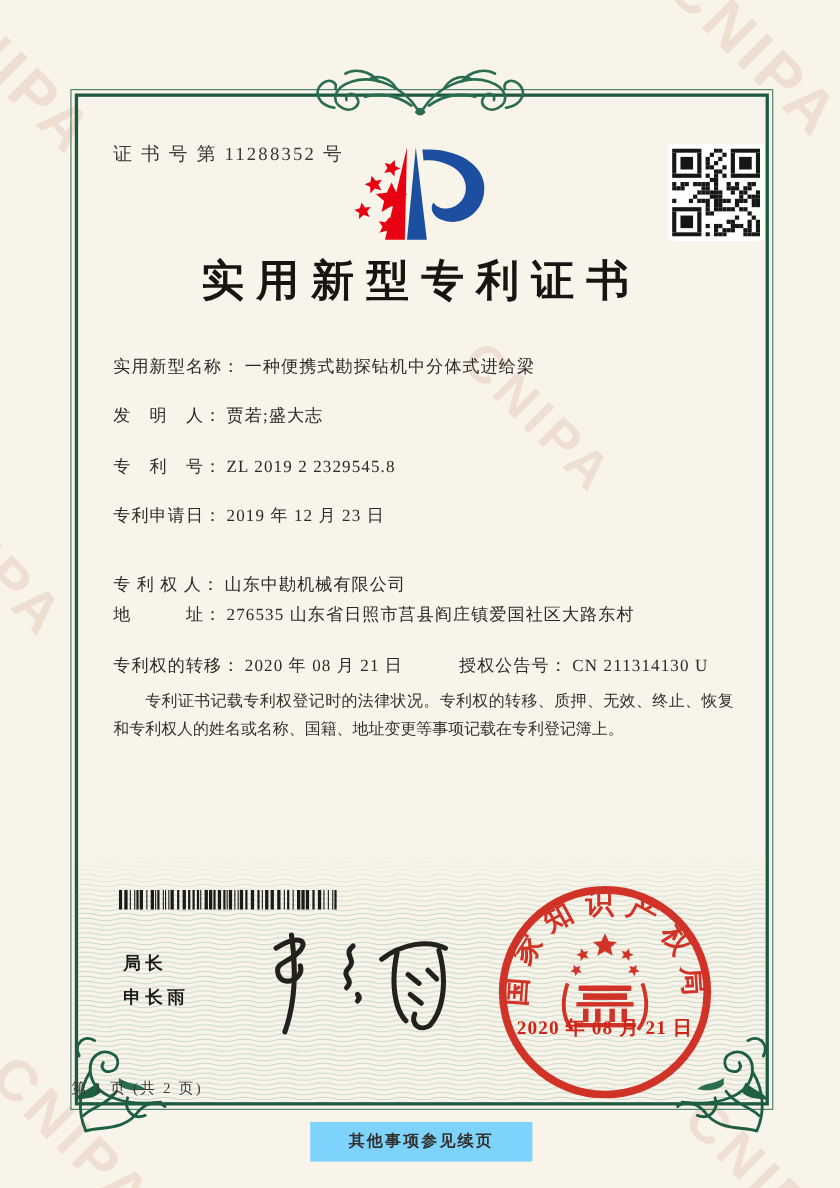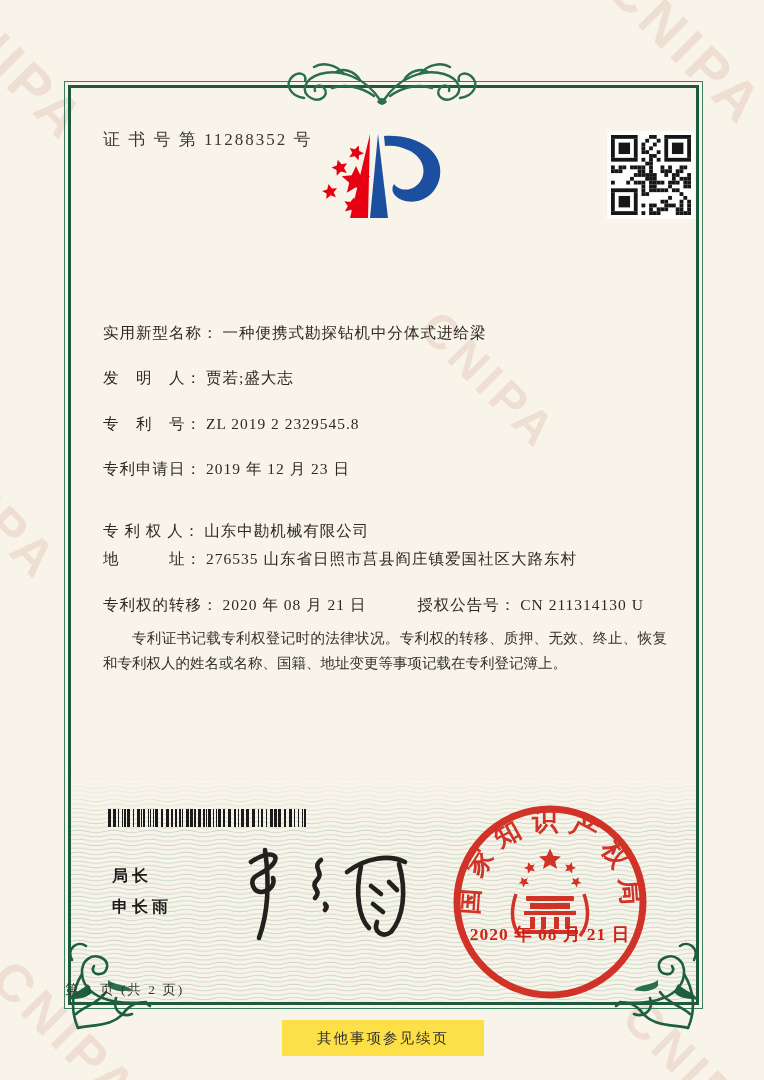--- a/index.html
+++ b/index.html
@@ -46,22 +46,22 @@
     font-family:"Liberation Sans","DejaVu Sans",sans-serif;
     font-size:16px;font-weight:600;letter-spacing:4px;color:#1d1c1a;}
   .officer.t1{top:866px;} .officer.t2{top:897px;}
   .signature{position:absolute;left:213px;top:838px;width:200px;height:112px;z-index:5;}
   .seal{position:absolute;left:446px;top:802px;width:208px;height:208px;z-index:6;}
   .seal-date{position:absolute;left:0;top:120px;width:100%;text-align:center;
     font-size:17.5px;font-weight:bold;letter-spacing:1px;color:#cf2318;}
   .page-info{position:absolute;left:65px;width:636px;top:981px;text-align:left;
     font-size:13.5px;letter-spacing:2px;color:#3a3834;z-index:4;}
   .note-box{position:absolute;left:282px;top:1020px;width:202px;height:36px;
-    background:#fde047;z-index:4;text-align:center;line-height:36px;
-    font-size:14.5px;letter-spacing:2px;color:#33312d;}
+    background:#7dd3fc;z-index:4;text-align:center;line-height:36px;
+    font-size:14.5px;letter-spacing:2px;color:#33312d;font-weight:bold;}
 </style>
 </head>
 <body>
 
 <div id="page">
 
   <div class="wm" style="left:-38px;top:-30px;font-size:56px;">CNIPA</div>
   <div class="wm" style="left:640px;top:-46px;font-size:56px;">CNIPA</div>
   <div class="wm" style="left:448px;top:300px;font-size:48px;">CNIPA</div>
   <div class="wm" style="left:-58px;top:420px;font-size:52px;">CNIPA</div>
@@ -280,20 +280,21 @@
         <rect x="38.095238095238095" y="76.19047619047619" width="3.8095238095238093" height="3.8095238095238093" fill="#161616"></rect>
         <rect x="41.904761904761905" y="76.19047619047619" width="3.8095238095238093" height="3.8095238095238093" fill="#161616"></rect>
         <rect x="45.71428571428571" y="76.19047619047619" width="3.8095238095238093" height="3.8095238095238093" fill="#161616"></rect>
         <rect x="64.76190476190476" y="76.19047619047619" width="3.8095238095238093" height="3.8095238095238093" fill="#161616"></rect>
         <rect x="68.57142857142857" y="76.19047619047619" width="3.8095238095238093" height="3.8095238095238093" fill="#161616"></rect>
         <rect x="72.38095238095238" y="76.19047619047619" width="3.8095238095238093" height="3.8095238095238093" fill="#161616"></rect>
         <rect x="76.19047619047619" y="76.19047619047619" width="3.8095238095238093" height="3.8095238095238093" fill="#161616"></rect>
       </svg>
   </div>
 
+  <div class="title">实用新型专利证书</div>
 
   <div class="field-row" style="top:368px;">
     <span class="lbl">发　明　人：</span><span class="val">贾若;盛大志</span>
   </div>
   <div class="field-row" style="top:323px;">
     <span class="lbl">实用新型名称：</span><span class="val">一种便携式勘探钻机中分体式进给梁</span>
   </div>
   <div class="field-row" style="top:414px;">
     <span class="lbl">专　利　号：</span><span class="val">ZL 2019 2 2329545.8</span>
   </div>

